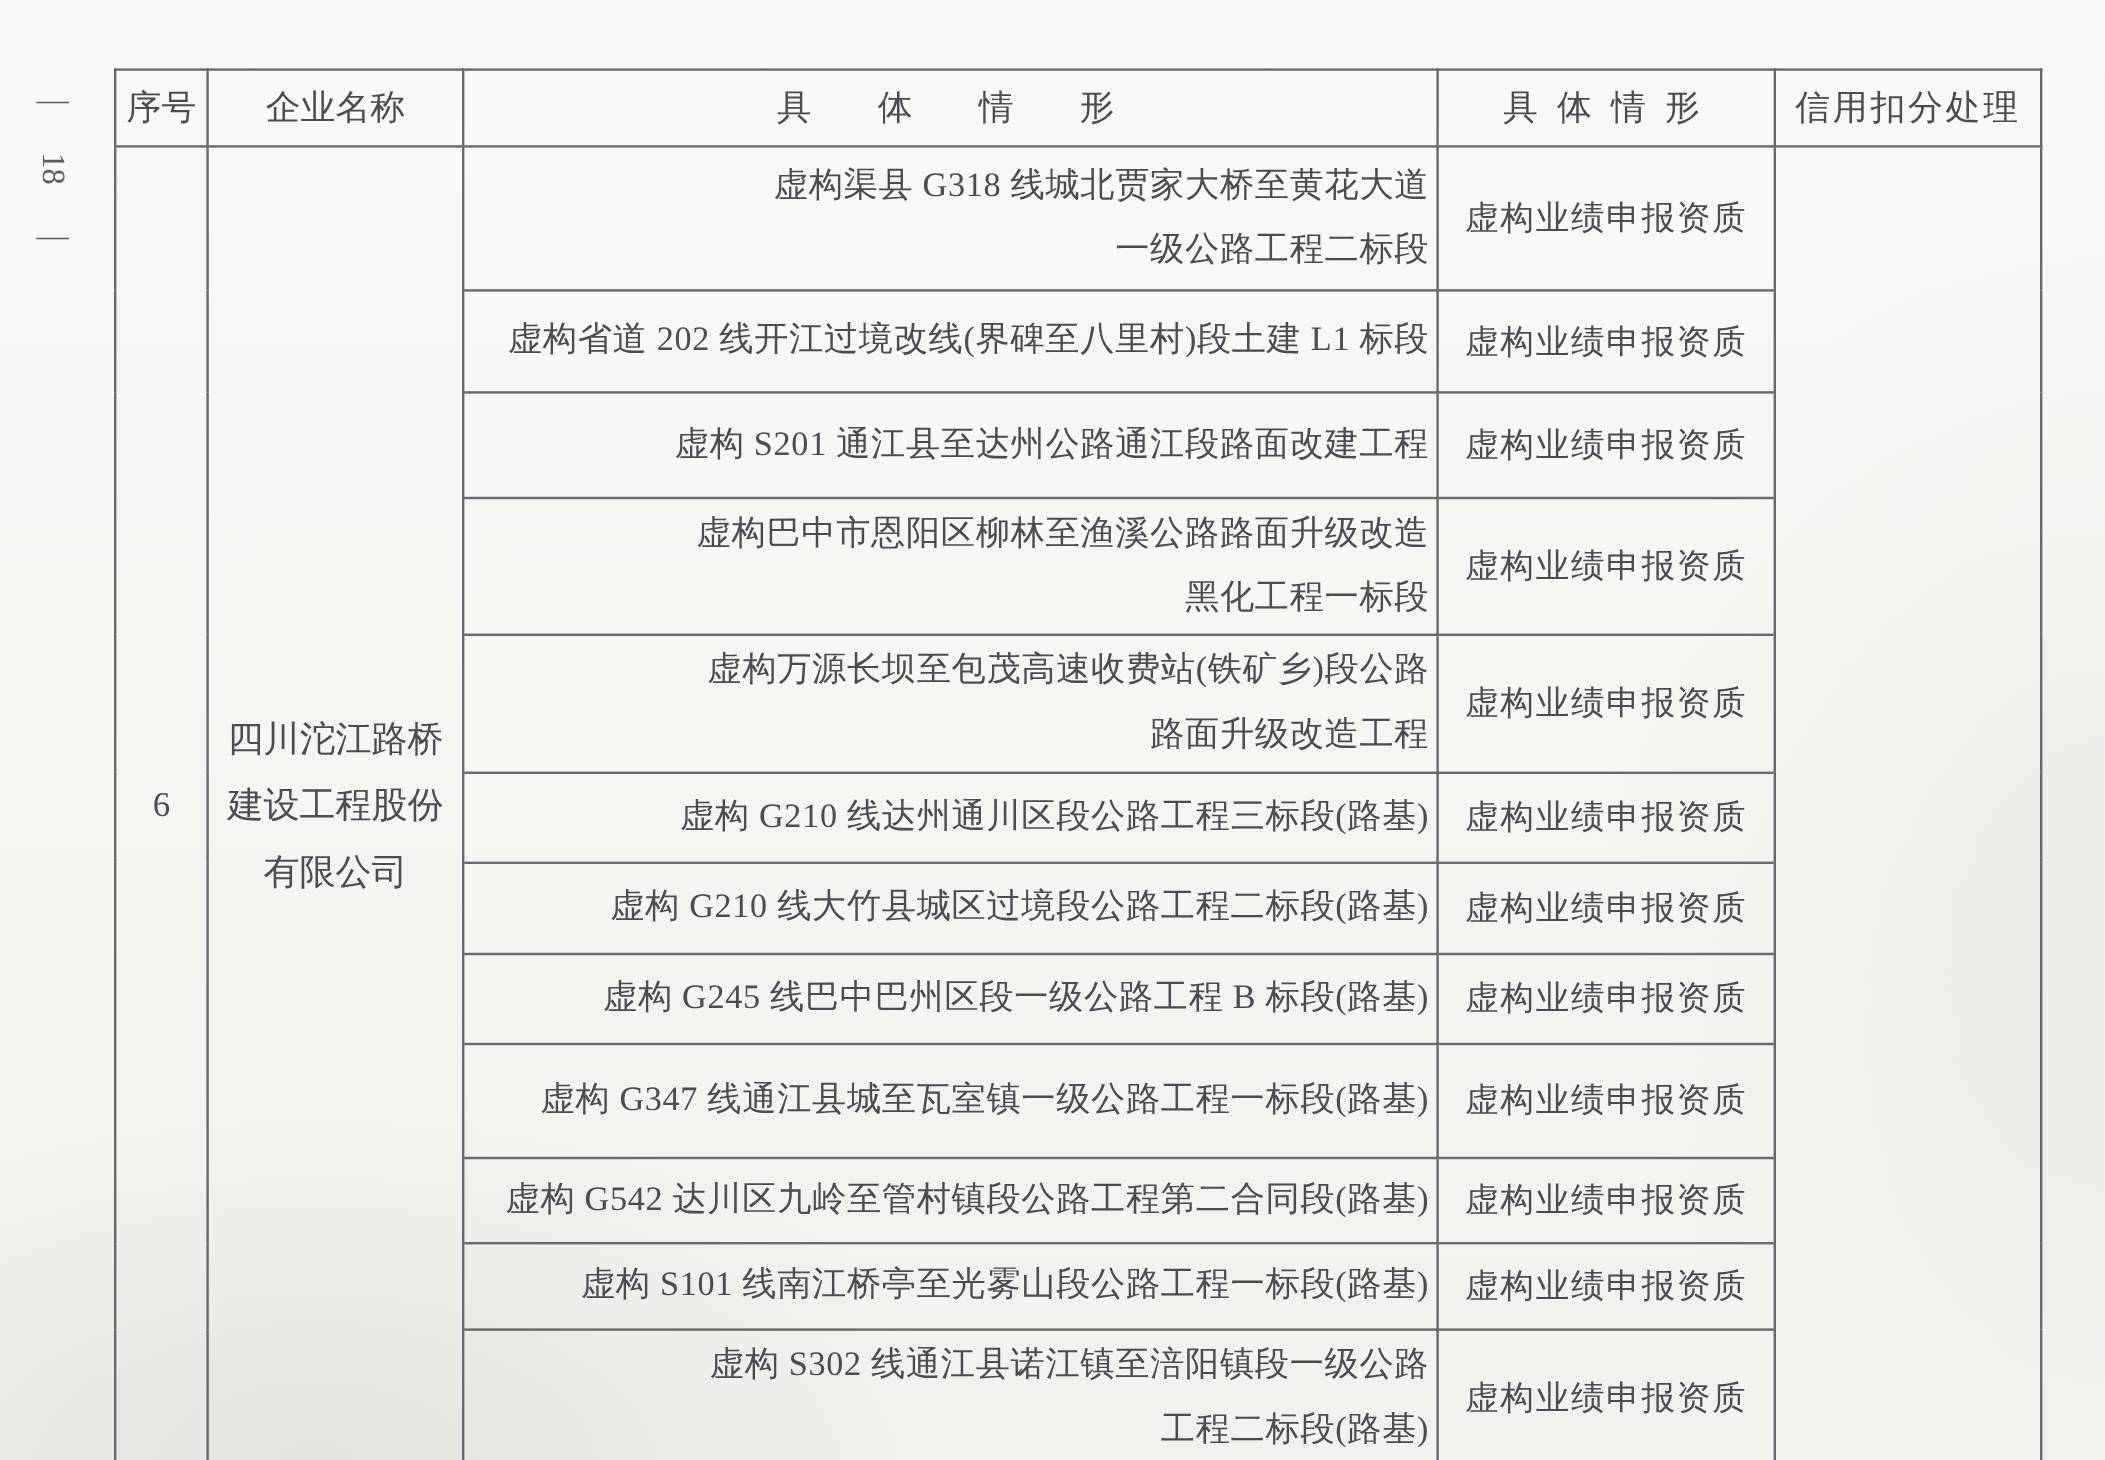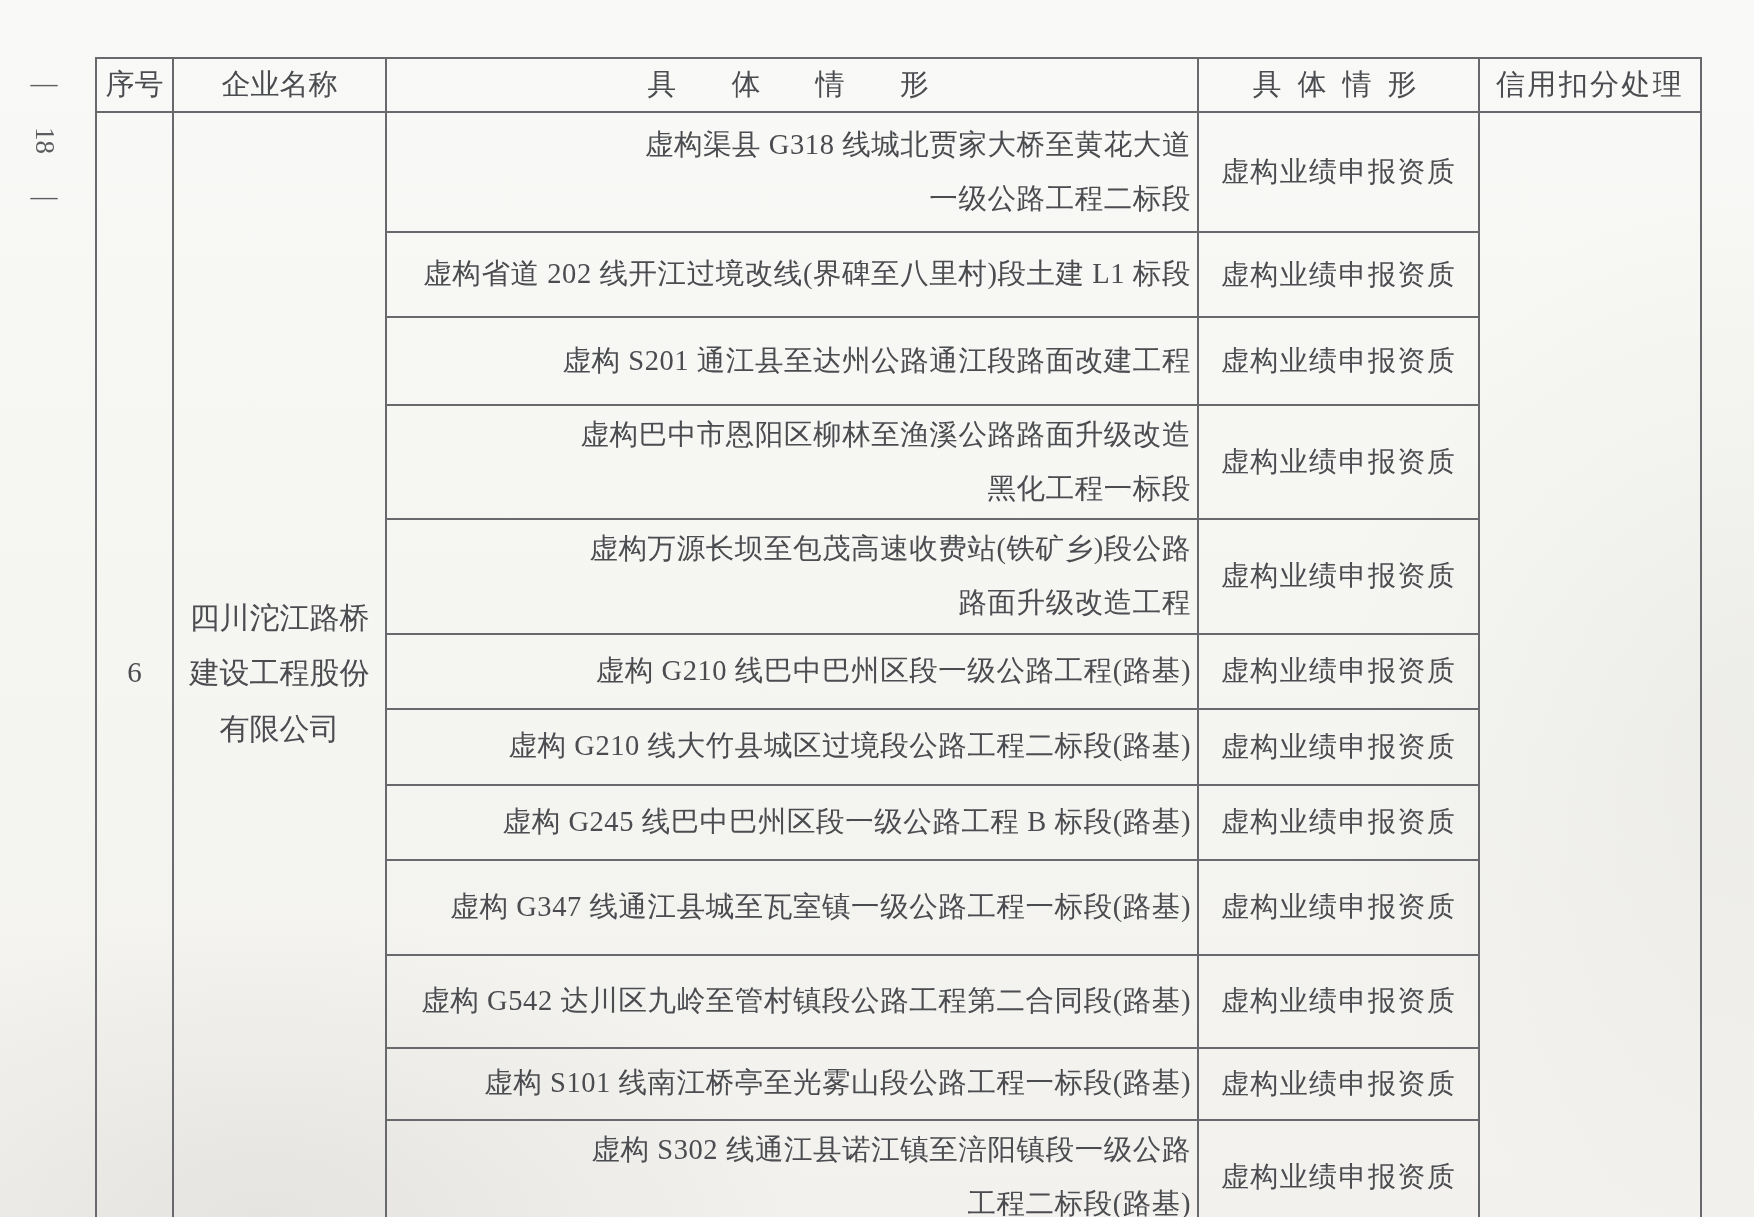--- a/index.html
+++ b/index.html
@@ -91,21 +91,21 @@
 
   <table class="doc-table">
     <colgroup>
       <col style="width:77px">
       <col style="width:213px">
       <col style="width:812px">
       <col style="width:281px">
       <col style="width:222px">
     </colgroup>
     <thead>
-      <tr style="height:54px">
+      <tr style="height:64px">
         <th>序号</th>
         <th>企业名称</th>
         <th class="hdr-situation">具体情形</th>
         <th class="hdr-violation">具体情形</th>
         <th class="hdr-credit">信用扣分处理</th>
       </tr>
     </thead>
     <tbody>
       <tr style="height:120px">
         <td class="cell-serial" rowspan="12">6</td>
@@ -129,36 +129,36 @@
         <td class="cell-situation">虚构巴中市恩阳区柳林至渔溪公路路面升级改造
 黑化工程一标段</td>
         <td class="cell-violation">虚构业绩申报资质</td>
       </tr>
       <tr style="height:113px">
         <td class="cell-situation">虚构万源长坝至包茂高速收费站(铁矿乡)段公路
 路面升级改造工程</td>
         <td class="cell-violation">虚构业绩申报资质</td>
       </tr>
       <tr style="height:75px">
-        <td class="cell-situation">虚构 G210 线巴中巴州区段一级公路工程(路基)</td>
+        <td class="cell-situation">虚构 G210 线达州通川区段公路工程三标段(路基)</td>
         <td class="cell-violation">虚构业绩申报资质</td>
       </tr>
       <tr style="height:76px">
         <td class="cell-situation">虚构 G210 线大竹县城区过境段公路工程二标段(路基)</td>
         <td class="cell-violation">虚构业绩申报资质</td>
       </tr>
       <tr style="height:75px">
         <td class="cell-situation">虚构 G245 线巴中巴州区段一级公路工程 B 标段(路基)</td>
         <td class="cell-violation">虚构业绩申报资质</td>
       </tr>
       <tr style="height:95px">
         <td class="cell-situation">虚构 G347 线通江县城至瓦室镇一级公路工程一标段(路基)</td>
         <td class="cell-violation">虚构业绩申报资质</td>
       </tr>
-      <tr style="height:93px">
+      <tr style="height:71px">
         <td class="cell-situation">虚构 G542 达川区九岭至管村镇段公路工程第二合同段(路基)</td>
         <td class="cell-violation">虚构业绩申报资质</td>
       </tr>
       <tr style="height:72px">
         <td class="cell-situation">虚构 S101 线南江桥亭至光雾山段公路工程一标段(路基)</td>
         <td class="cell-violation">虚构业绩申报资质</td>
       </tr>
       <tr style="height:107px">
         <td class="cell-situation">虚构 S302 线通江县诺江镇至涪阳镇段一级公路
 工程二标段(路基)</td>

